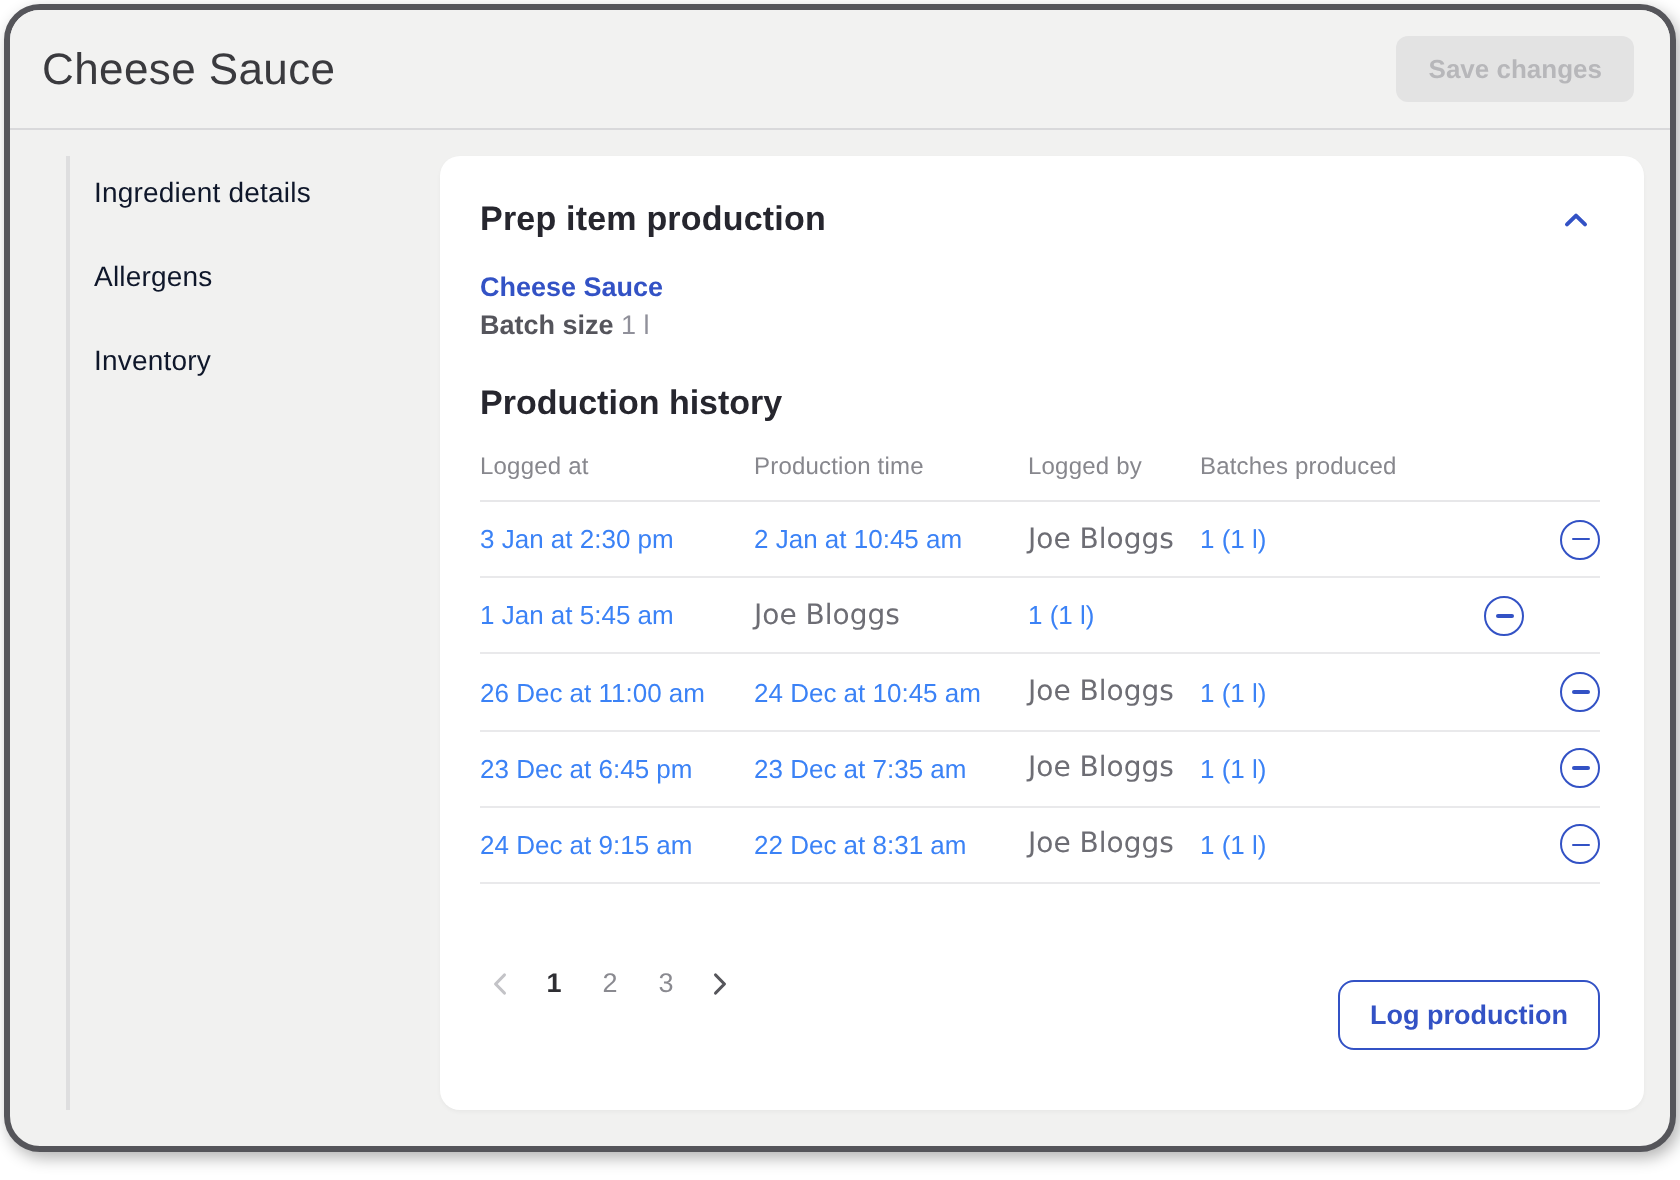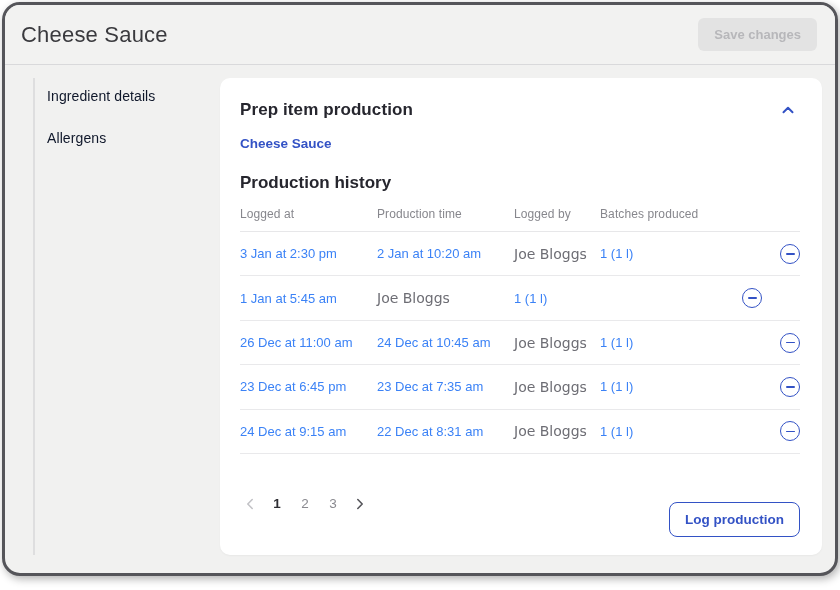--- a/index.html
+++ b/index.html
@@ -68,21 +68,21 @@
     color: #0f172a;
     padding: 0 0 26px 0;
     cursor: pointer;
     letter-spacing: 0.1px;
   }
   
   .card {
     flex: 1;
     background: #ffffff;
     border-radius: 10px;
-    padding: 22px 22px 18px 20px;
+    padding: 22px 22px 30px 20px;
     box-shadow: 0 1px 2px rgba(0,0,0,0.04);
     display: flex;
     flex-direction: column;
   }
   .card-head {
     display: flex;
     align-items: center;
     justify-content: space-between;
   }
   .section-title {
@@ -199,50 +199,55 @@
   <div class="top-bar">
     <div class="page-title">Cheese Sauce</div>
     <button class="save-btn" disabled="">Save changes</button>
   </div>
 
   <div class="content">
 
     <nav class="sidebar">
       <div class="sidebar-item">Ingredient details</div>
       <div class="sidebar-item">Allergens</div>
+      <div class="sidebar-item">Inventory</div>
     </nav>
 
     <section class="card">
 
       <div class="card-head">
         <h2 class="section-title">Prep item production</h2>
         <button class="collapse-btn">
           <span>
             <svg width="12" height="8" viewBox="0 0 12 8">
                 <path d="M1.5 6.2 L6 1.8 L10.5 6.2" stroke="#3352c5" stroke-width="2" fill="none" stroke-linecap="round" stroke-linejoin="round"></path>
               </svg>
           </span>
         </button>
       </div>
 
       <a class="prep-link">Cheese Sauce</a>
+      <div class="batch-line">
+        <span class="batch-label">Batch size</span>
+        <span class="batch-value">1 l</span>
+      </div>
 
       <h2 class="history-title">Production history</h2>
 
       <div class="tbl-header">
         <div class="col">Logged at</div>
         <div class="col">Production time</div>
         <div class="col">Logged by</div>
         <div class="col">Batches produced</div>
         <div class="col"></div>
       </div>
 
       <div class="tbl-row">
         <div class="cell">3 Jan at 2:30 pm</div>
-        <div class="cell">2 Jan at 10:20 am</div>
+        <div class="cell">2 Jan at 10:45 am</div>
         <div class="cell cell-loggedby">Joe Bloggs</div>
         <div class="cell">1 (1 l)</div>
         <button class="remove-btn">
             <span class="minus-line"></span>
           </button>
       </div>
 
       <div class="tbl-row">
         <div class="cell">1 Jan at 5:45 am</div>
         <div class="cell cell-loggedby">Joe Bloggs</div>

